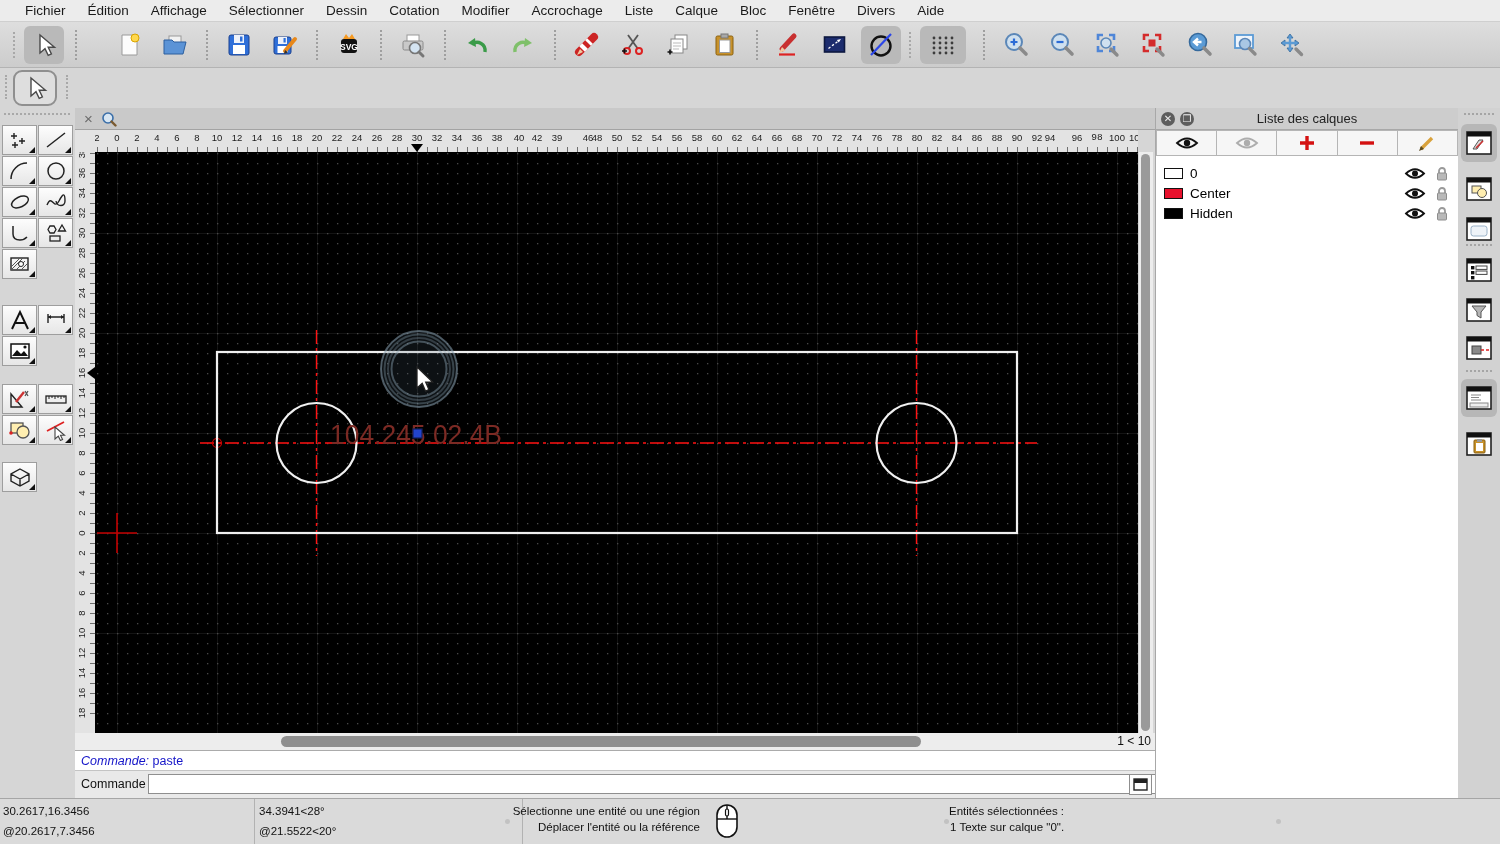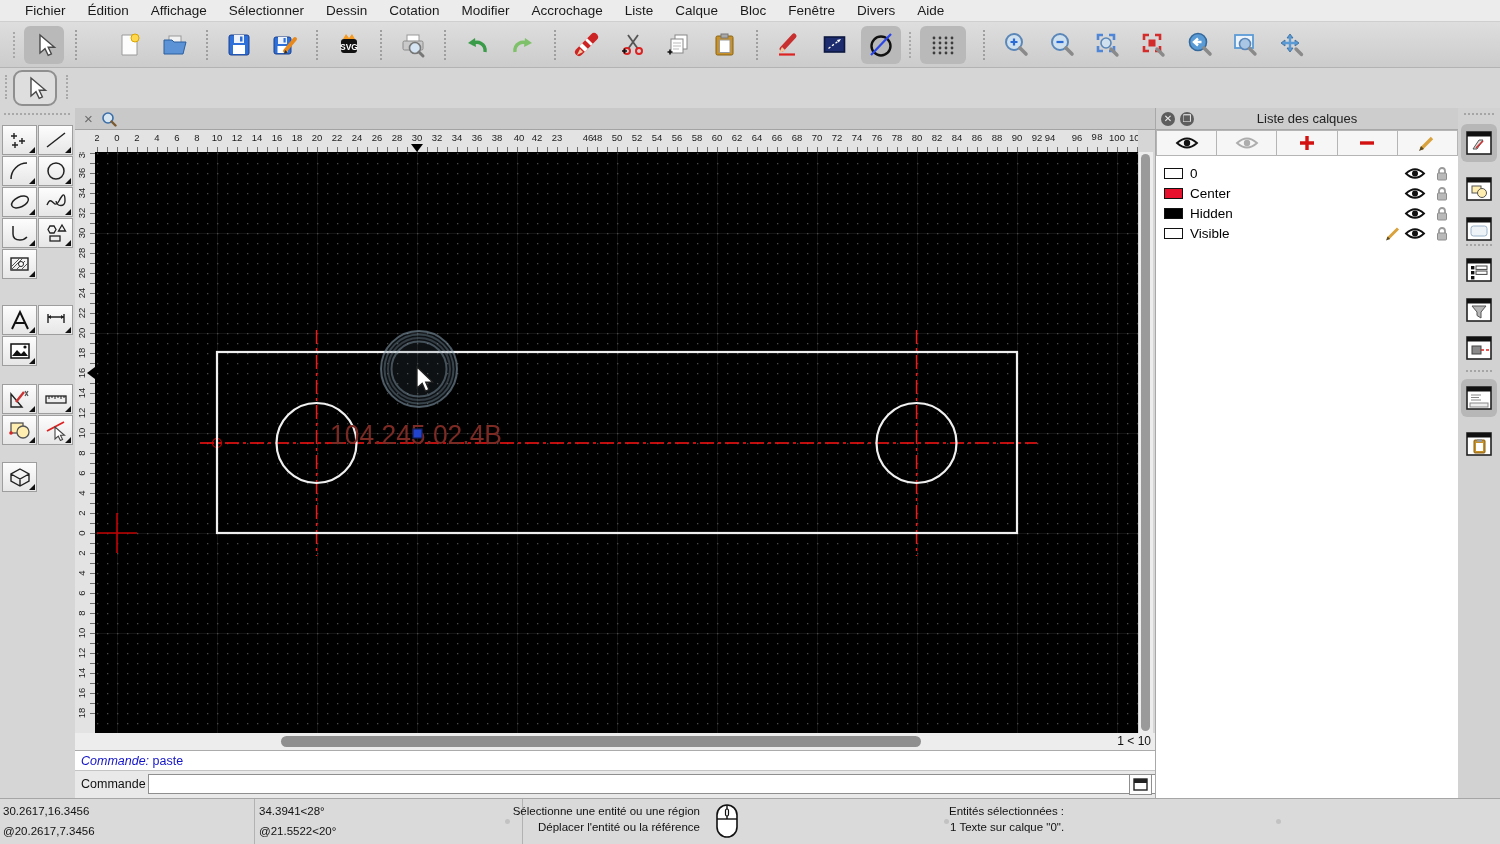--- a/index.html
+++ b/index.html
@@ -580,21 +580,21 @@
       <b class="rlabel" style="left: 253px;">24</b>
       <b class="rlabel" style="left: 273px;">26</b>
       <b class="rlabel" style="left: 293px;">28</b>
       <b class="rlabel" style="left: 313px;">30</b>
       <b class="rlabel" style="left: 333px;">32</b>
       <b class="rlabel" style="left: 353px;">34</b>
       <b class="rlabel" style="left: 373px;">36</b>
       <b class="rlabel" style="left: 393px;">38</b>
       <b class="rlabel" style="left: 415px;">40</b>
       <b class="rlabel" style="left: 433px;">42</b>
-      <b class="rlabel" style="left: 453px;">23</b>
+      <b class="rlabel" style="left: 453px;">39</b>
       <b class="rlabel" style="left: 484px;">46</b>
       <b class="rlabel" style="left: 493px;">48</b>
       <b class="rlabel" style="left: 513px;">50</b>
       <b class="rlabel" style="left: 533px;">52</b>
       <b class="rlabel" style="left: 553px;">54</b>
       <b class="rlabel" style="left: 573px;">56</b>
       <b class="rlabel" style="left: 593px;">58</b>
       <b class="rlabel" style="left: 613px;">60</b>
       <b class="rlabel" style="left: 633px;">62</b>
       <b class="rlabel" style="left: 653px;">64</b>
@@ -845,36 +845,20 @@
           <span class="lname">Hidden</span>
           <span class="licon" style="right:32px"><svg width="22" height="15">
               <path d="M2 7.5 Q11 -1 20 7.5 Q11 16 2 7.5 Z" fill="none" stroke="#111" stroke-width="1.8"></path>
               <circle cx="11" cy="7.5" r="3" fill="#111"></circle>
             </svg></span>
           <span class="licon" style="right:9px"><svg width="14" height="15">
               <path d="M4 7 V5 a3 3 0 0 1 6 0 V7" fill="none" stroke="#9a9a9a" stroke-width="1.8"></path>
               <rect x="2.5" y="7" width="9" height="7" rx="1" fill="#b9b9b9" stroke="#8d8d8d"></rect>
             </svg></span>
         </div>
-        <div class="lrow" style="top: 66px;">
-          <span class="lswatch" style="background:#ffffff"></span>
-          <span class="lname">Visible</span>
-          <span class="licon" style="right:56px"><svg width="17" height="15">
-              <line x1="3" y1="12.5" x2="13" y2="2.5" stroke="#d9a23c" stroke-width="3"></line>
-              <path d="M1 14.5 l1.6-4 2.6 2.6 z" fill="#5b4a22"></path>
-            </svg></span>
-          <span class="licon" style="right:32px"><svg width="22" height="15">
-              <path d="M2 7.5 Q11 -1 20 7.5 Q11 16 2 7.5 Z" fill="none" stroke="#111" stroke-width="1.8"></path>
-              <circle cx="11" cy="7.5" r="3" fill="#111"></circle>
-            </svg></span>
-          <span class="licon" style="right:9px"><svg width="14" height="15">
-              <path d="M4 7 V5 a3 3 0 0 1 6 0 V7" fill="none" stroke="#9a9a9a" stroke-width="1.8"></path>
-              <rect x="2.5" y="7" width="9" height="7" rx="1" fill="#b9b9b9" stroke="#8d8d8d"></rect>
-            </svg></span>
-        </div>
       </div>
   </div>
 
   <div id="dock">
     <div class="dhandle"></div>
     <div class="dbtn sel" style="top:16px">
       <svg width="26" height="24">
           <rect x="1" y="1" width="24" height="22" fill="#fff" stroke="#222" stroke-width="1.6"></rect>
           <rect x="1" y="1" width="24" height="4.5" fill="#111"></rect>
           <path d="M7 18 l6-9 4 0 -6 9 z" fill="#ddd" stroke="#555"></path>

